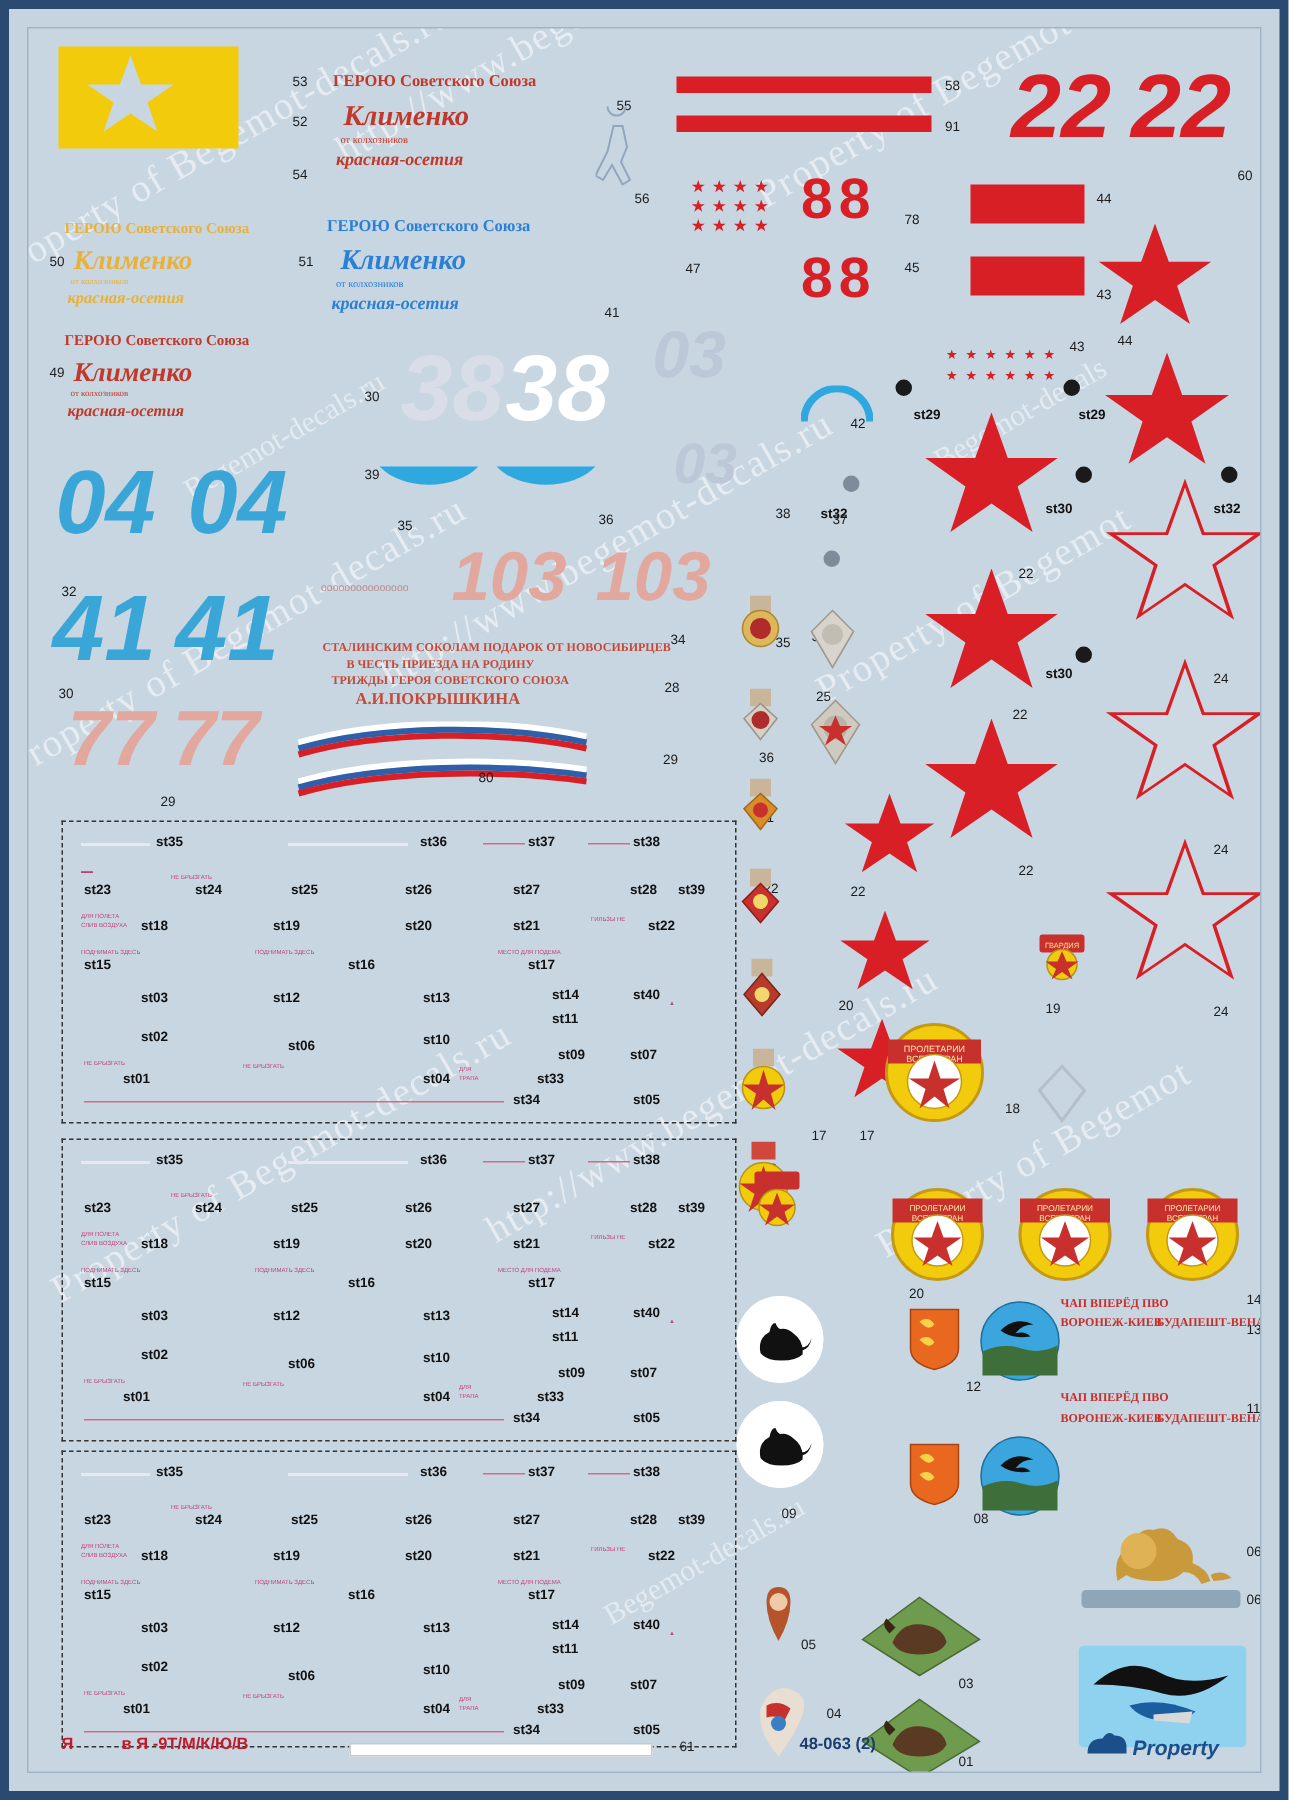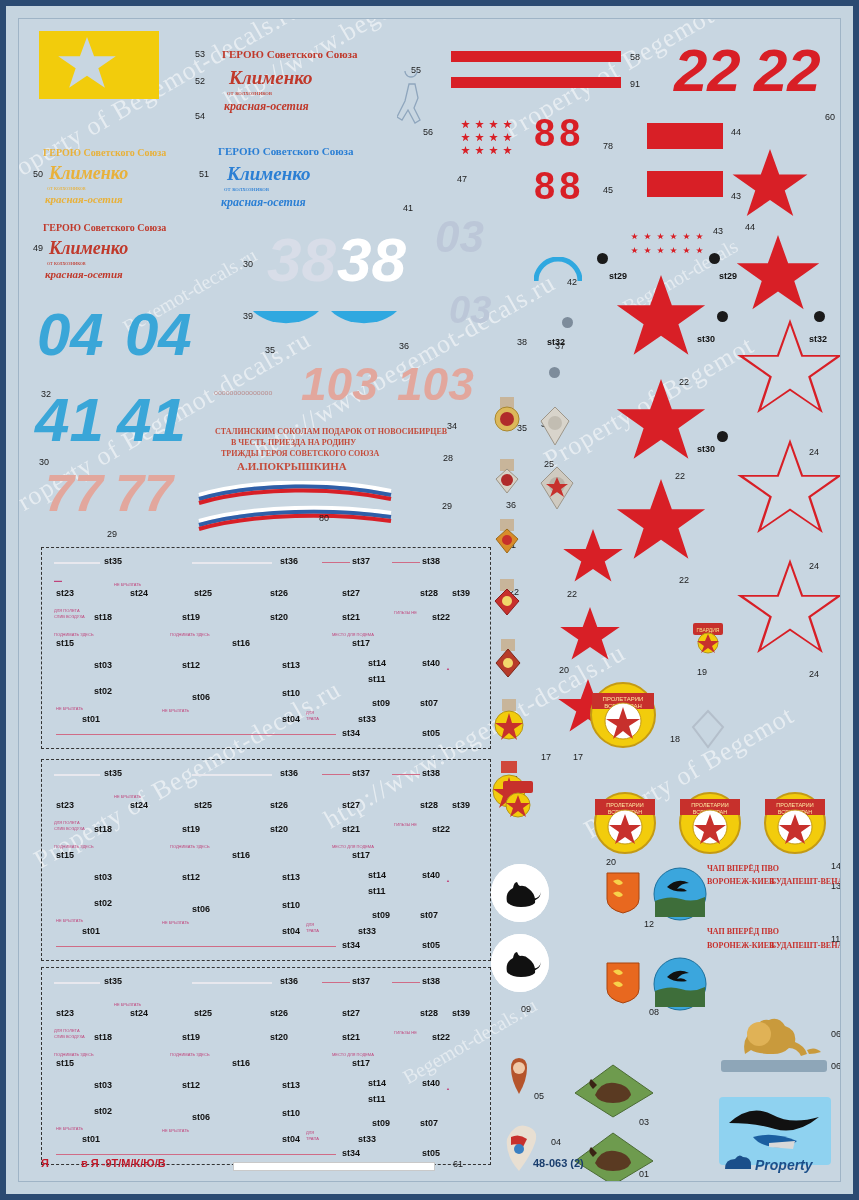--- a/index.html
+++ b/index.html
@@ -192,21 +192,21 @@
       <div class="smallstar" style="left:442px;top:127px;"></div>
       <div class="smallstar" style="left:456px;top:127px;"></div>
       <div class="smallstar" style="left:470px;top:127px;"></div>
       <div class="smallstar" style="left:484px;top:127px;"></div>
     </div>
     <span class="num" style="left:438px;top:155px;">47</span>
 
     <div class="bigno" style="left:515px;top:95px;font-size:38px;color:#d81f26;font-style:normal;letter-spacing:4px;">88</div>
     <div class="bigno" style="left:515px;top:148px;font-size:38px;color:#d81f26;font-style:normal;letter-spacing:4px;">88</div>
     <span class="num" style="left:584px;top:122px;">78</span>
-    <span class="num" style="left:584px;top:166px;">45</span>
+    <span class="num" style="left:584px;top:154px;">45</span>
 
     <div class="bar" style="left:628px;top:104px;width:76px;height:26px;"></div>
     <div class="bar" style="left:628px;top:152px;width:76px;height:26px;"></div>
     <span class="num" style="left:712px;top:108px;">44</span>
     <span class="num" style="left:712px;top:172px;">43</span>
 
     <div>
       <div class="smallstar" style="left:612px;top:214px;width:7px;height:7px;"></div>
       <div class="smallstar" style="left:625px;top:214px;width:7px;height:7px;"></div>
       <div class="smallstar" style="left:638px;top:214px;width:7px;height:7px;"></div>

